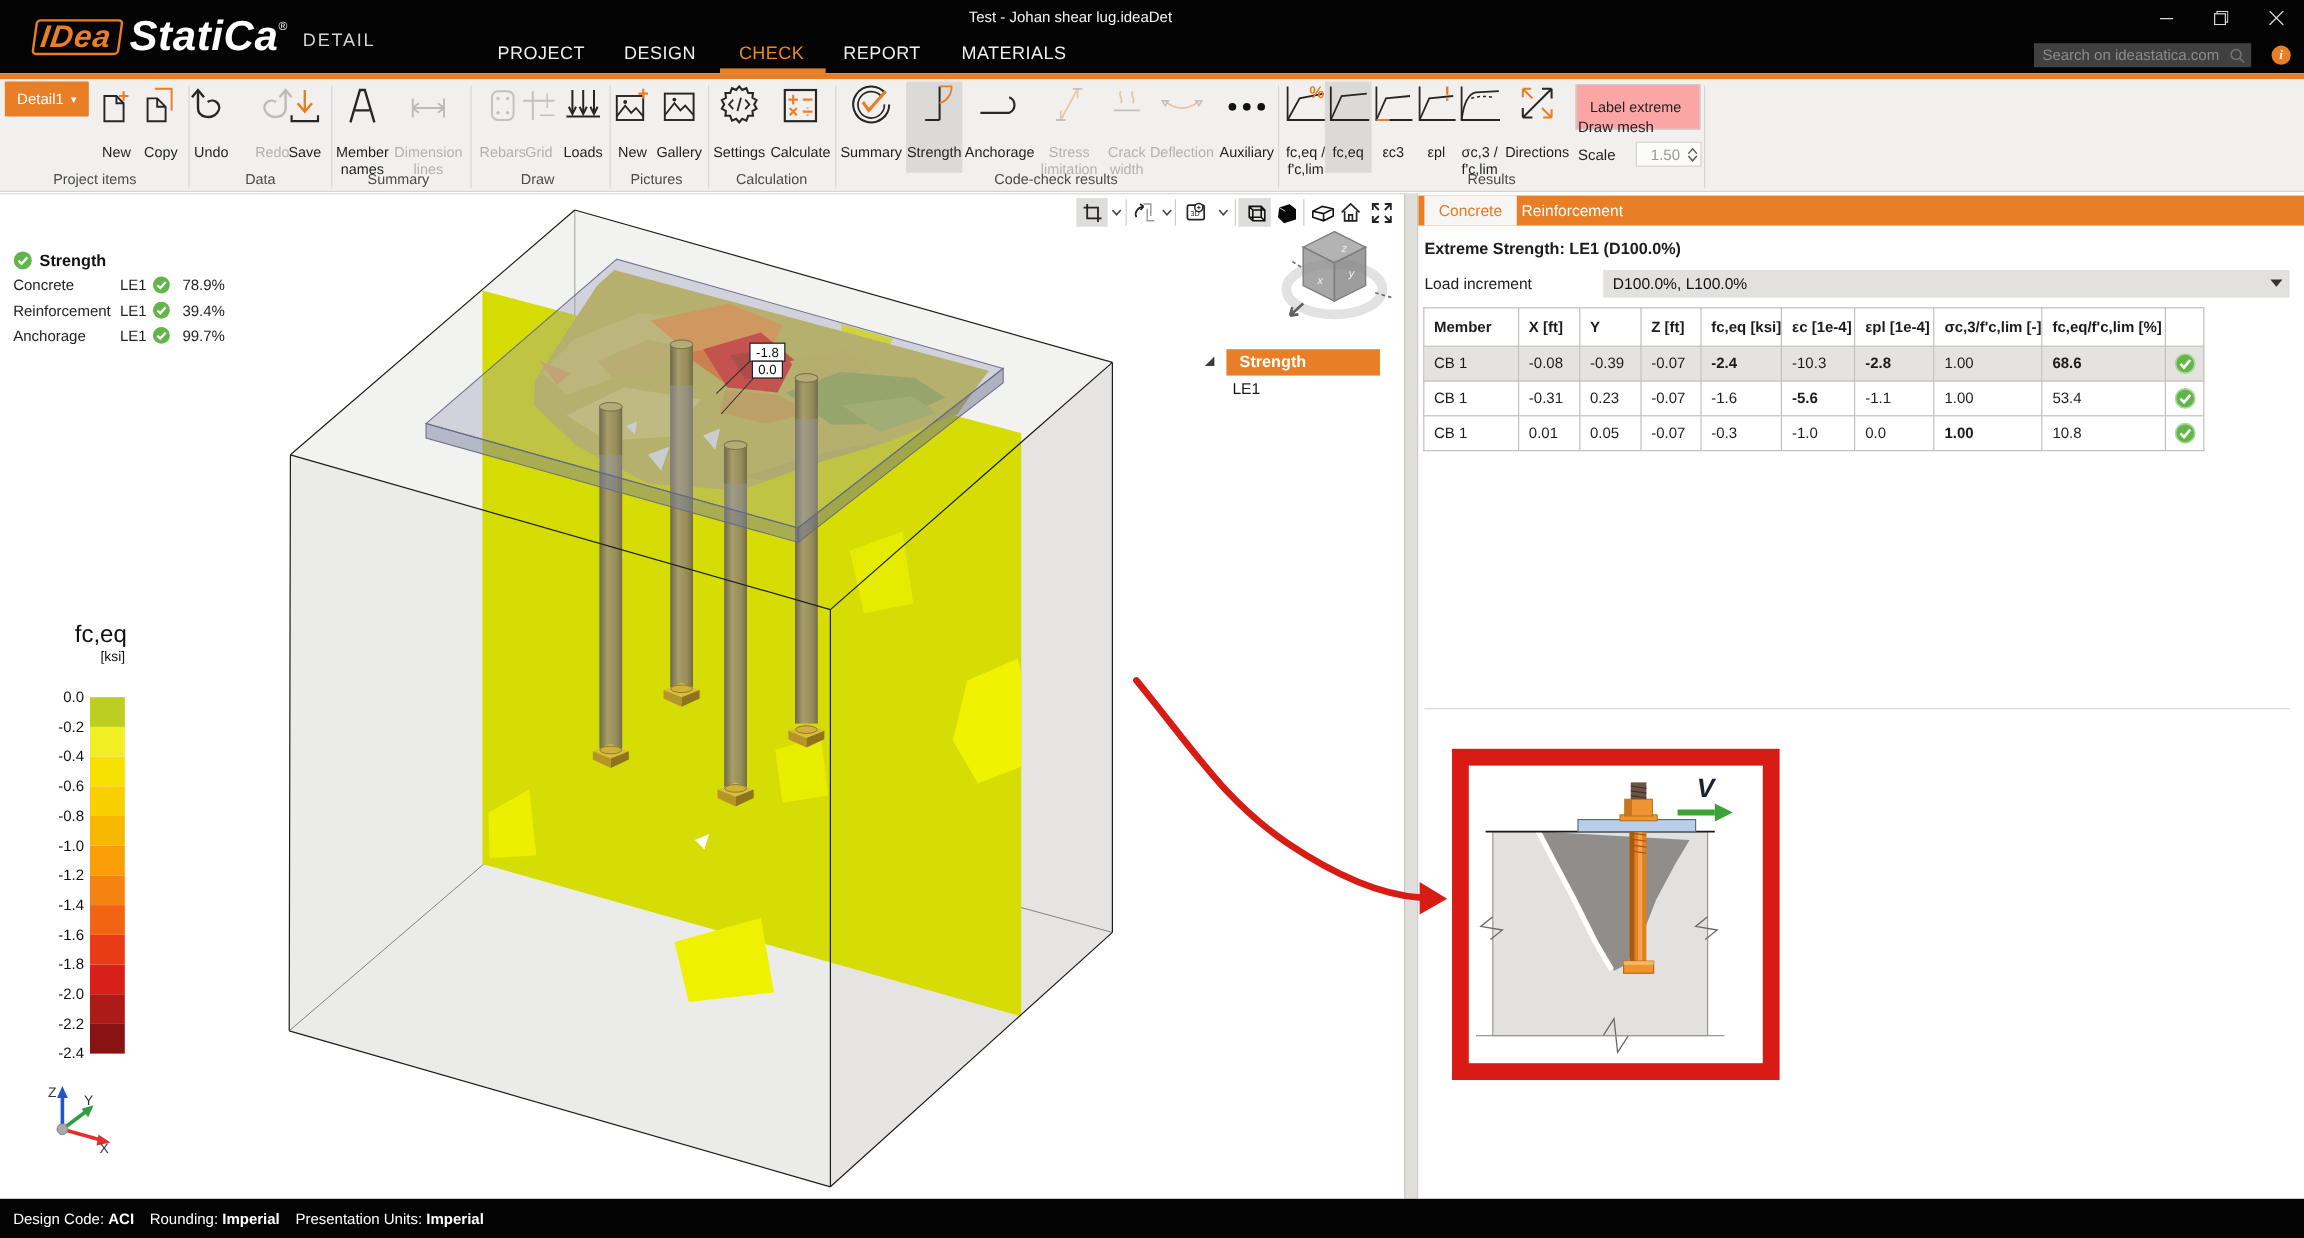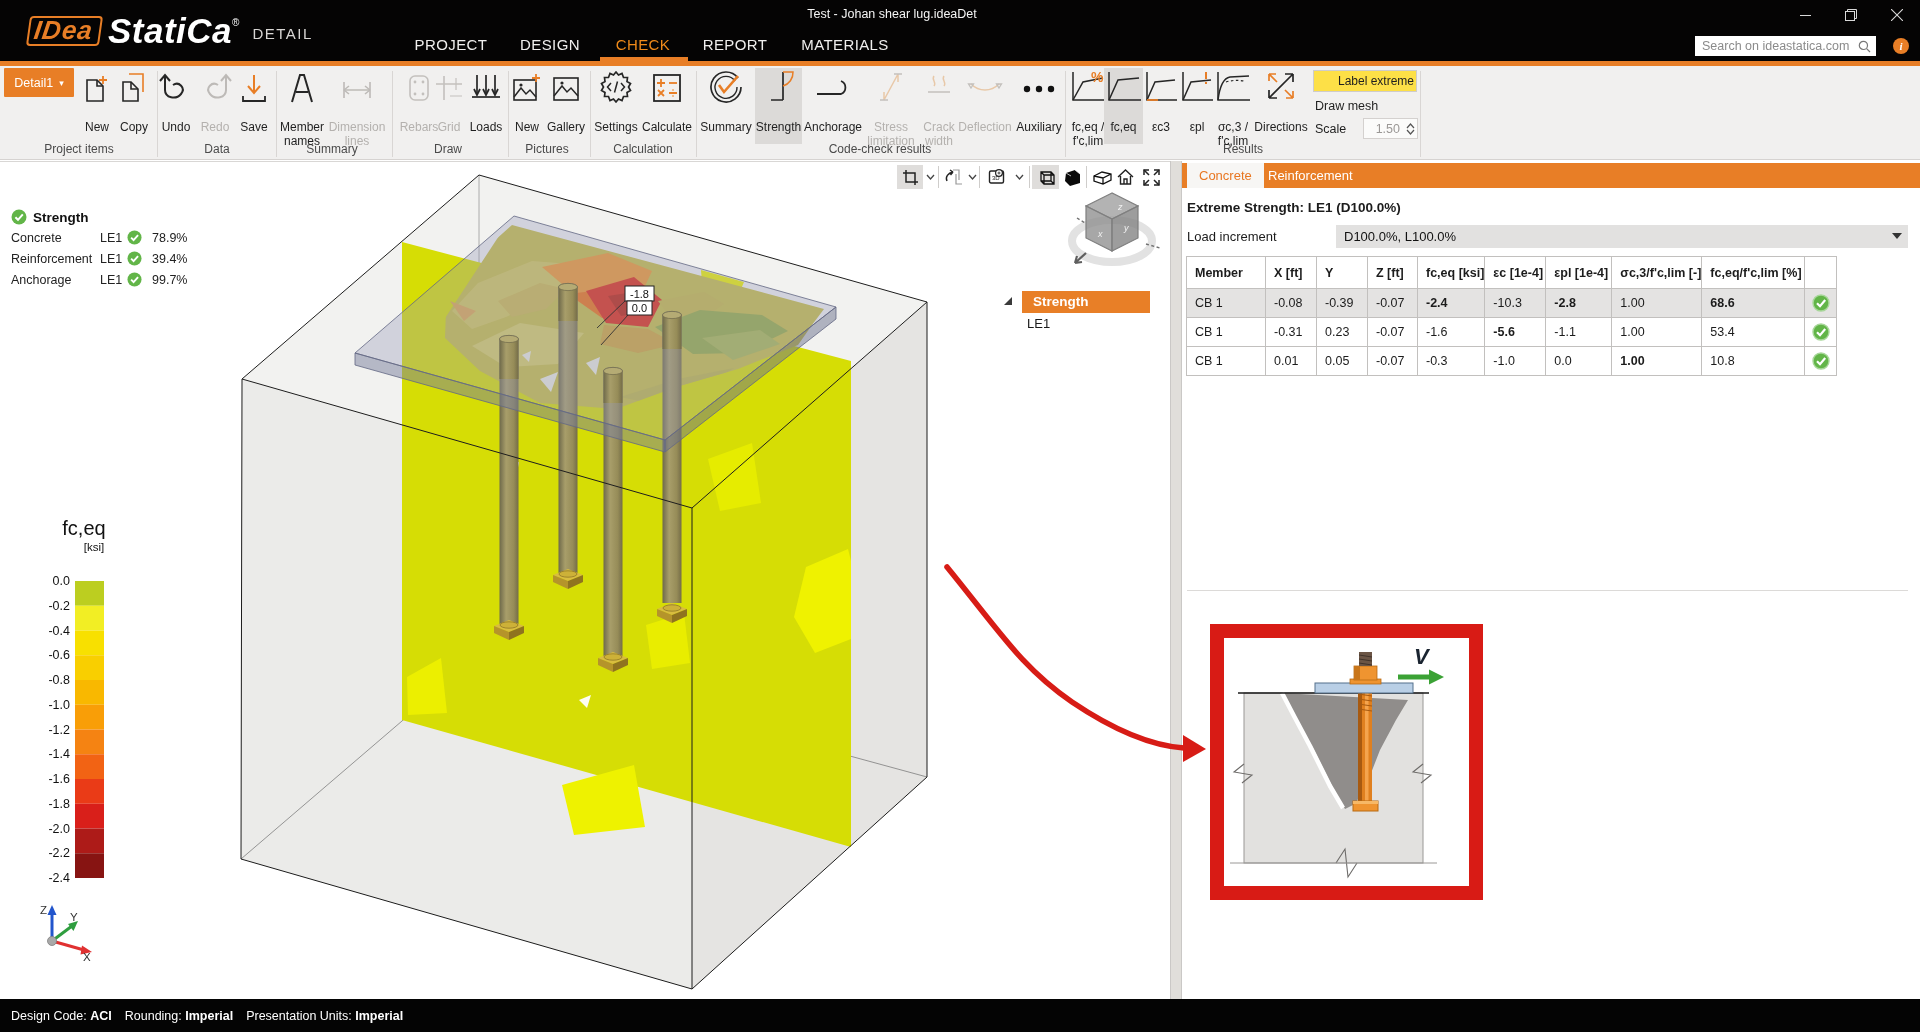--- a/index.html
+++ b/index.html
@@ -18,21 +18,21 @@
   .logo-reg { color:#fff; font-size:10px; vertical-align:top; line-height:14px; }
   .logo-product { display:inline-block; color:#d8d6d4; font-size:15px; letter-spacing:1.5px;
     margin-left:13px; vertical-align:top; line-height:36px; }
   .win-title { position:absolute; top:7px; left:797px; width:190px; text-align:center;
     color:#f5f5f5; font-size:12.5px; }
   .menubar { position:absolute; top:0; left:0; width:100%; height:61px; }
   .menu-item { position:absolute; top:36px; transform:translateX(-50%); color:#f0efee;
     font-size:15px; letter-spacing:0.4px; cursor:default; }
   .menu-item.active { color:#ef8a1a; }
   .check-underline { position:absolute; left:600px; top:57px; width:88px; height:4px; background:#e87e26; }
-  .searchbox { position:absolute; left:1695px; top:36px; width:181px; height:20px; background:#ffffff;
+  .searchbox { position:absolute; left:1695px; top:36px; width:181px; height:20px; background:#404040;
     display:flex; align-items:center; }
   .searchbox .ph { flex:1; color:#8b8b8b; font-size:12.5px; padding-left:7px; white-space:nowrap; overflow:hidden;}
   .searchbox svg { margin-right:5px; }
   .info-btn { position:absolute; left:1893px; top:38px; width:16px; height:16px; border-radius:50%;
     background:#e87e26; color:#fff; font-size:11px; font-weight:bold; font-style:italic;
     text-align:center; line-height:16px; font-family:"Liberation Serif", serif;}
   .winbtns { position:absolute; right:0; top:0; height:30px; display:flex; }
   .winbtn { width:46px; height:30px; display:flex; align-items:center; justify-content:center; }
   .orange-band { position:absolute; left:0; top:61px; width:1920px; height:5px; background:#e87e26; }
 
@@ -43,23 +43,23 @@
   .rlabel { position:absolute; top:76px; transform:translateX(-50%); font-size:12px; color:#4a4a4a; white-space:nowrap; }
   .ritem { position:absolute; top:2px; width:46px; text-align:center; }
   .ritem .ricon { height:36px; display:flex; align-items:flex-end; justify-content:center; }
   .ritem .rtext { font-size:12px; line-height:13.5px; color:#1f1f1f; white-space:pre-line; margin-top:17px;}
   .ritem.disabled .rtext { color:#b4b1ae; }
   .ritem.selected { background:#dcdad8; height:76px; }
   .detail-btn { position:absolute; left:4px; top:2px; width:70px; height:29px; background:#e87e26;
     color:#fff; font-size:12.5px; display:flex; align-items:center; justify-content:center; gap:6px;
     border-radius:1px; }
   .detail-btn .chev { font-size:9px; }
-  .label-extreme-btn { position:absolute; left:1313px; top:4px; width:104px; height:22px;
-    background:#fde047; border:1px solid #cfccca; font-size:12px; color:#1f1f1f;
-    display:flex; align-items:center; padding-left:24px; }
+  .label-extreme-btn { position:absolute; left:1313px; top:4px; width:104px; height:38px;
+    background:#fca5a5; border:1px solid #cfccca; font-size:12px; color:#1f1f1f;
+    display:flex; align-items:center; padding-left:11px; }
   .draw-mesh { position:absolute; left:1315px; top:33px; font-size:12.5px; color:#1f1f1f; }
   .scale-row { position:absolute; left:1315px; top:56px; font-size:12.5px; color:#1f1f1f; }
   .scale-spin { position:absolute; left:1363px; top:52px; width:55px; height:21px; background:#fbfbfa;
     border:1px solid #d4d1cf; font-size:12.5px; color:#9b9896; display:flex; align-items:center; }
   .scale-spin .val { flex:1; text-align:right; padding-right:4px;}
   .spin-arrows { width:13px; height:100%; display:flex; flex-direction:column; align-items:center; justify-content:center; color:#6b6866; }
   .spin-arrows svg { display:block; }
 
   
   .main { position:absolute; left:0; top:161px; width:1920px; height:838px; background:#fff; }
@@ -222,21 +222,21 @@
 
     <div class="ritem" style="left:153px">
       <div class="ricon">
         <svg width="34" height="32" viewBox="0 0 34 32">
           <path d="M6 4 L6 18 C6 26 17 28 22 22 C27 16 20 9 14 13" fill="none" stroke="#262626" stroke-width="2"></path>
           <path d="M1 9 L6 3 L11 9" fill="none" stroke="#262626" stroke-width="2"></path>
         </svg>
       </div>
       <div class="rtext">Undo</div>
     </div>
-    <div class="ritem disabled" style="left:192px">
+    <div class="ritem disabled" style="left:204px">
       <div class="ricon">
         <svg width="34" height="32" viewBox="0 0 34 32">
           <path d="M28 4 L28 18 C28 26 17 28 12 22 C7 16 14 9 20 13" fill="none" stroke="#bdbab7" stroke-width="2"></path>
           <path d="M23 9 L28 3 L33 9" fill="none" stroke="#bdbab7" stroke-width="2"></path>
         </svg>
       </div>
       <div class="rtext">Redo</div>
     </div>
     <div class="ritem" style="left:231px">
       <div class="ricon">

